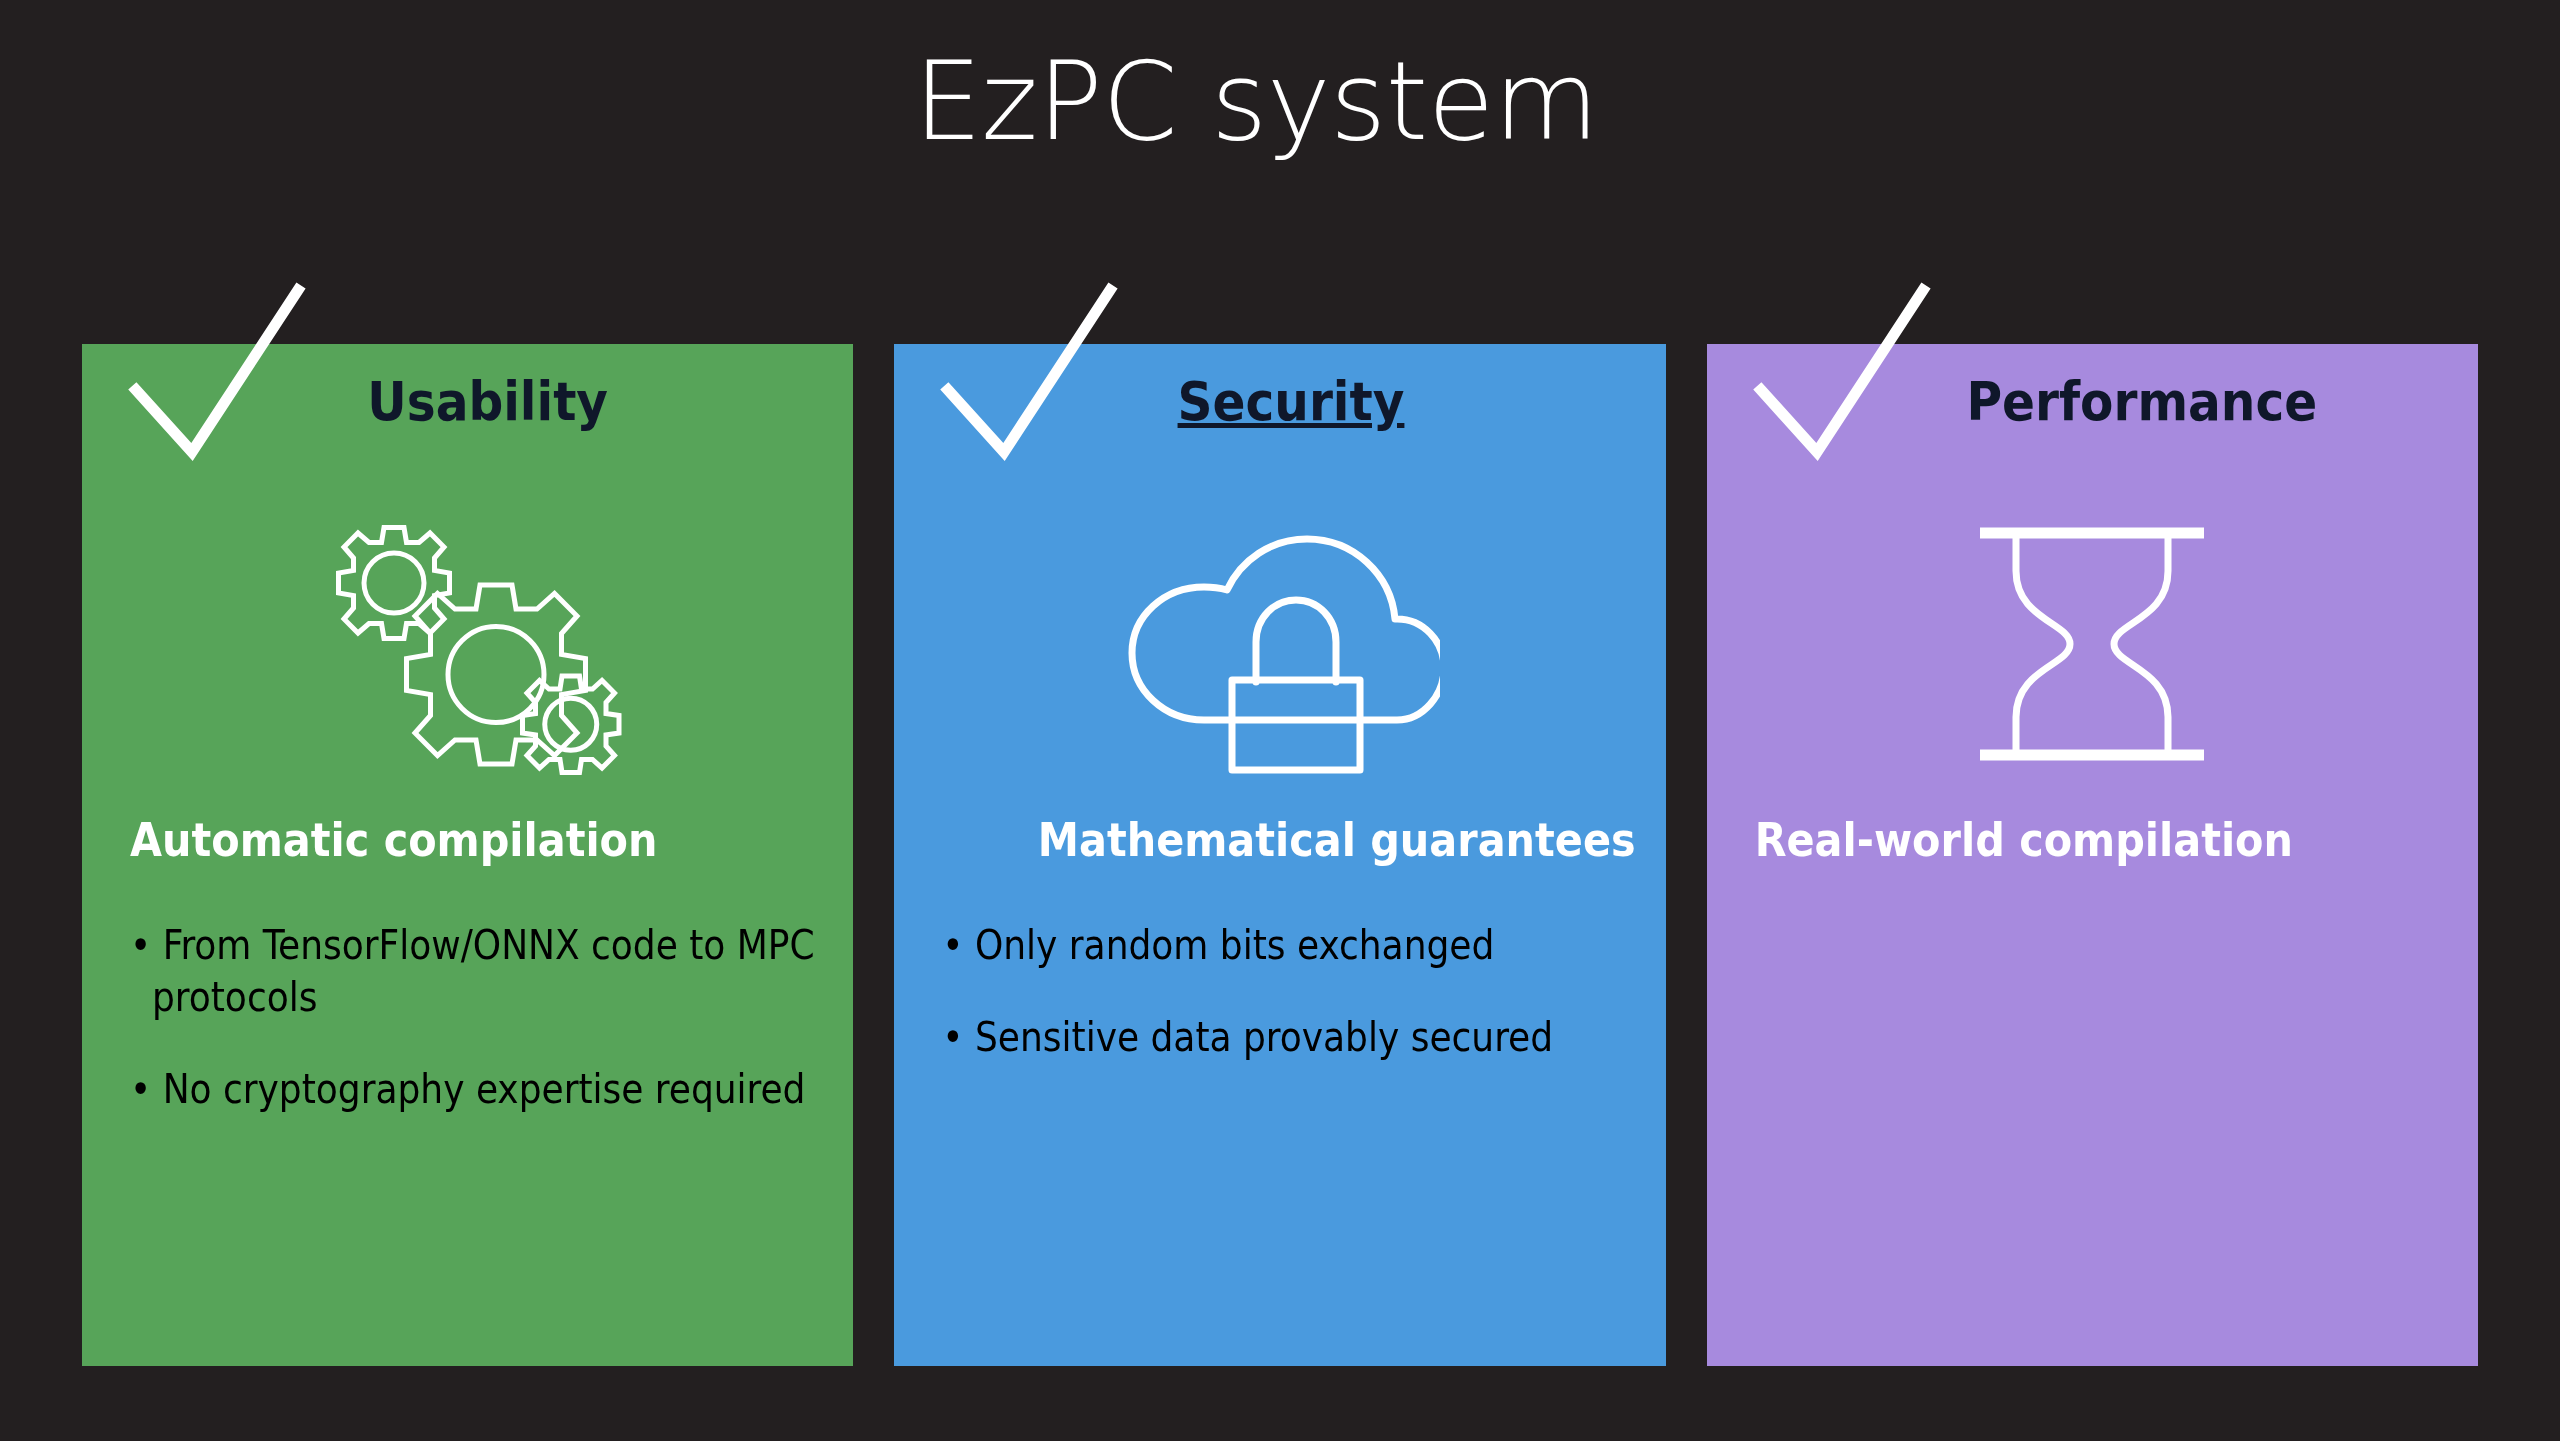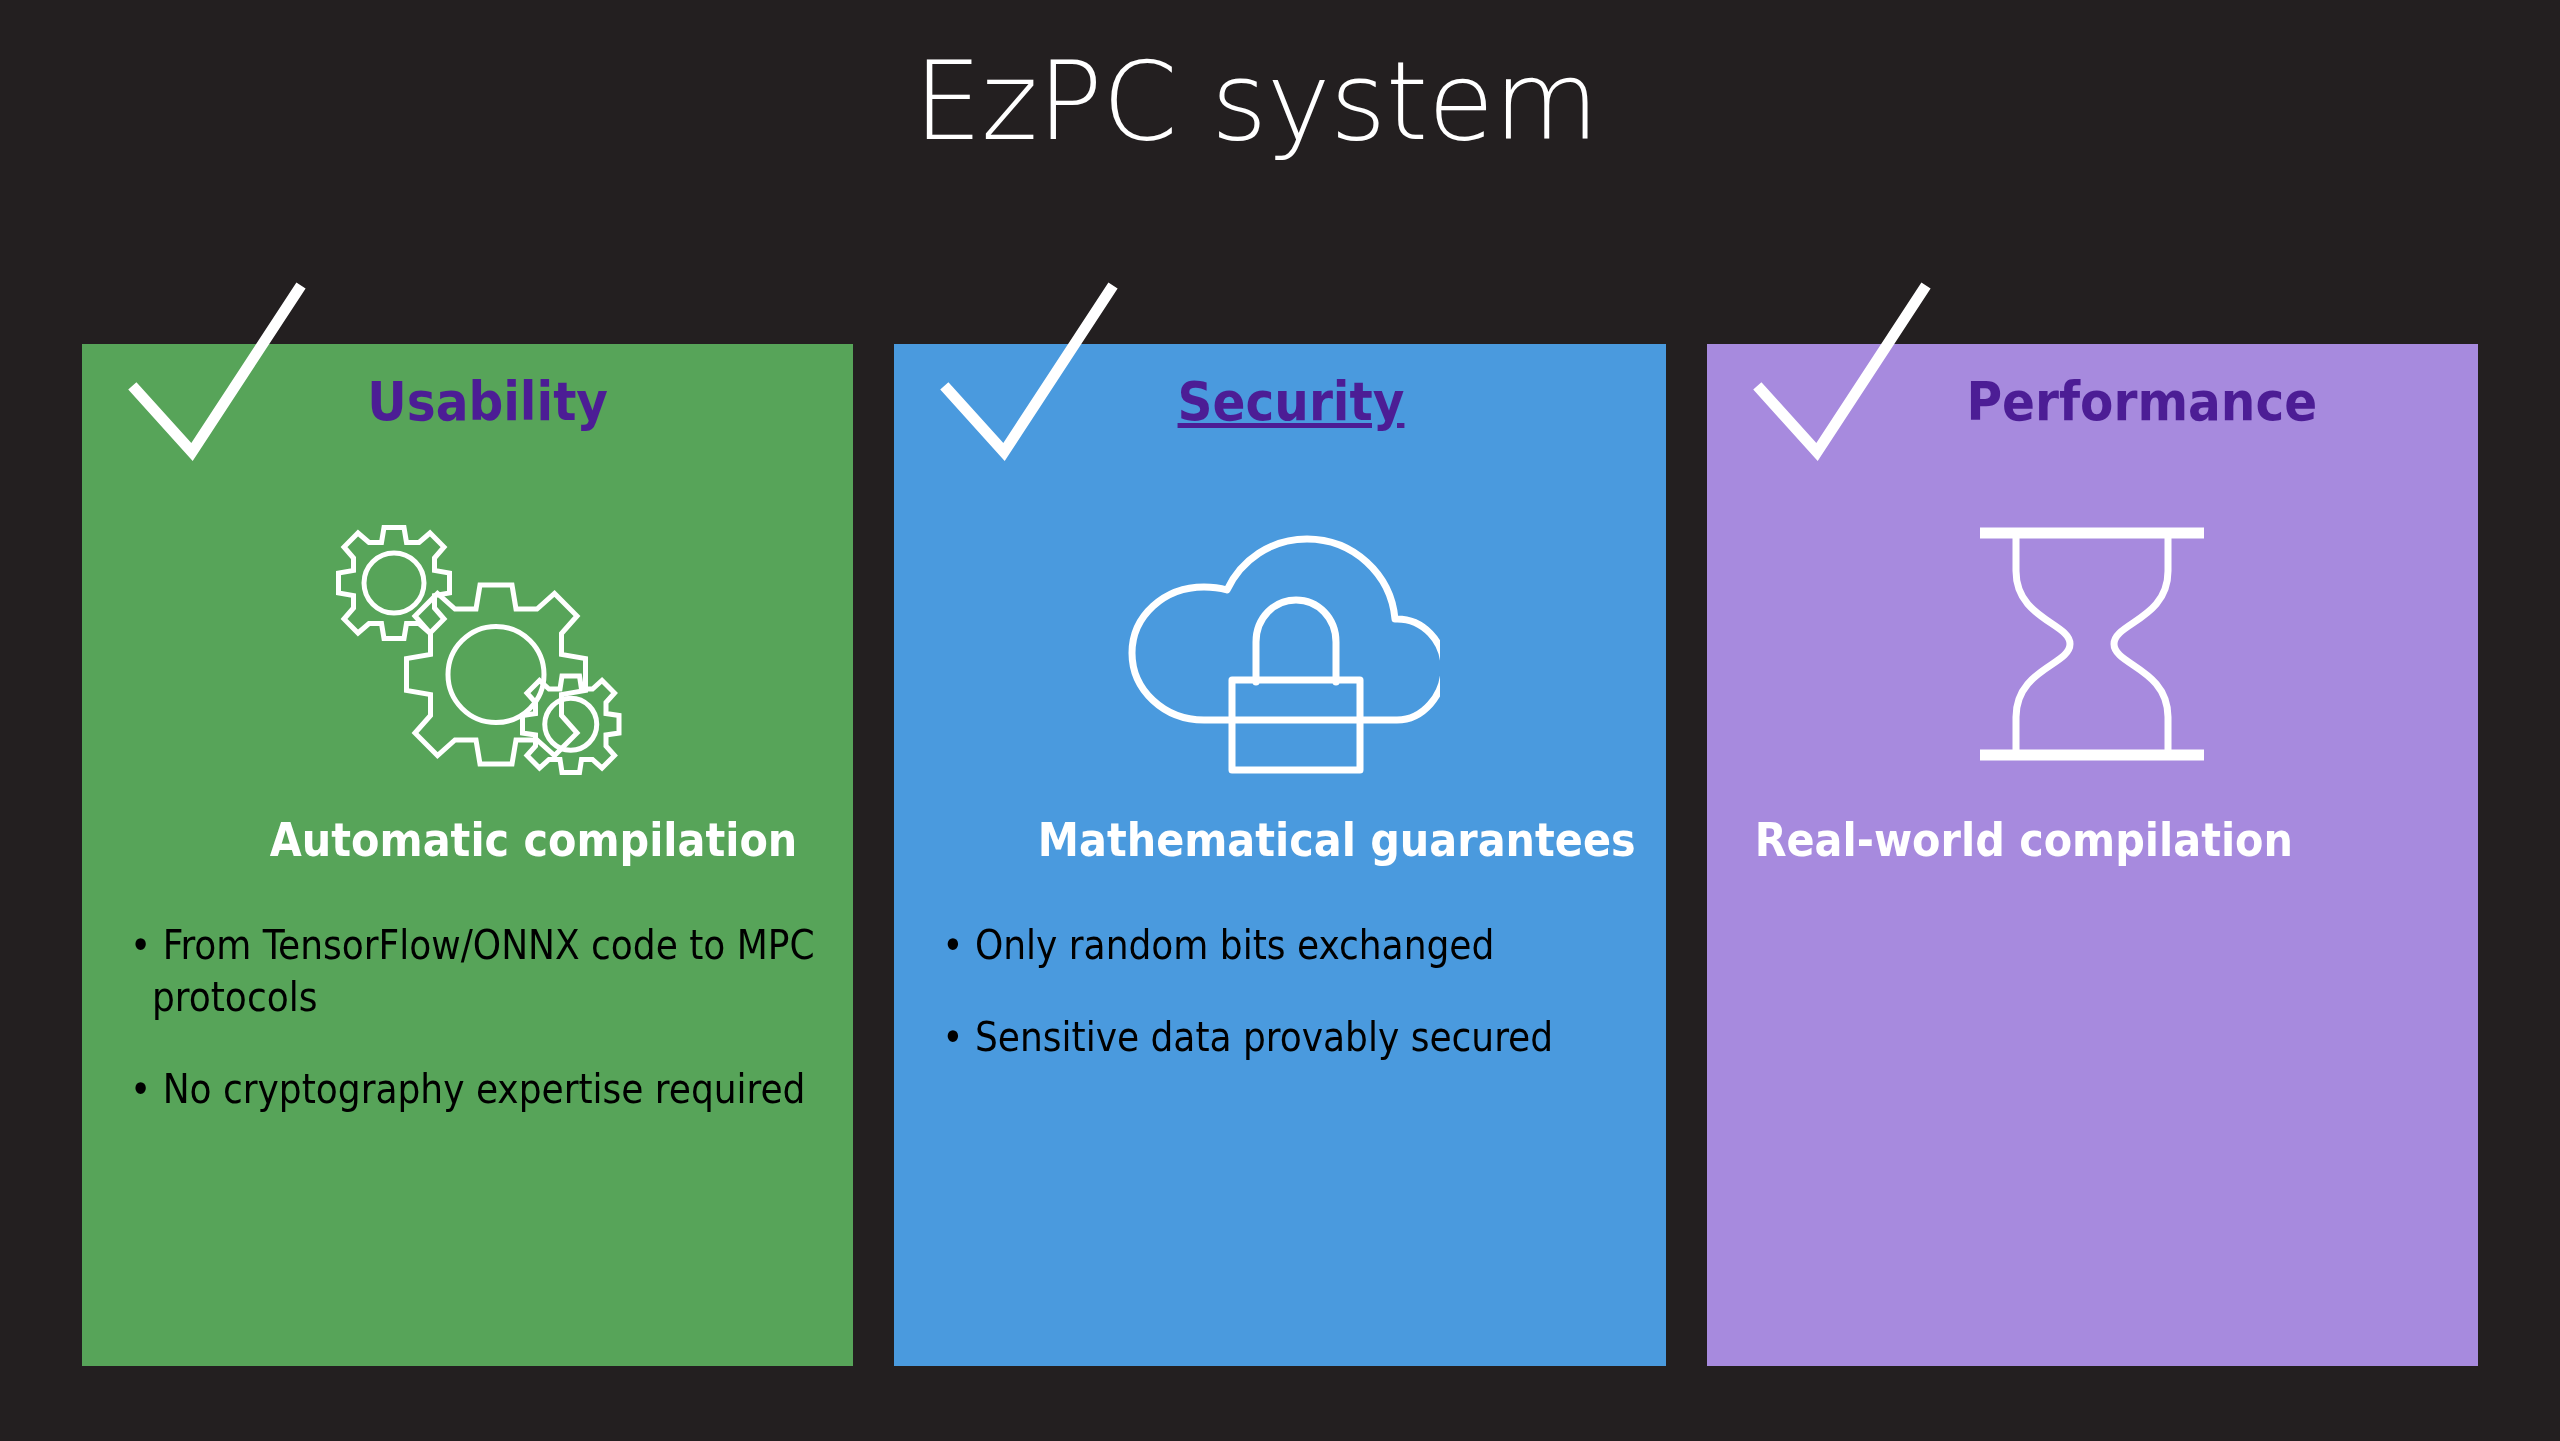--- a/index.html
+++ b/index.html
@@ -69,21 +69,21 @@
   }
   .check svg { display: block; overflow: visible; }
 
   
   .card-header {
     position: absolute;
     top: 28px;
     left: 0;
     width: 100%;
     text-align: center;
-    color: #4c1d95;
+    color: #0f172a;
     font-size: 54px;
     font-weight: 700;
     font-family: "DejaVu Sans", sans-serif;
     font-stretch: condensed;
     line-height: 1.1;
     z-index: 2;
   }
   .card-green  .card-header { padding-left: 40px; box-sizing: border-box; }
   .card-blue   .card-header { padding-left: 22px; box-sizing: border-box; text-decoration: underline; }
   .card-purple .card-header { padding-left: 99px; box-sizing: border-box; }
@@ -110,21 +110,21 @@
   }
   .body-heading {
     color: #ffffff;
     font-size: 46px;
     font-weight: 700;
     font-family: "DejaVu Sans", sans-serif;
     font-stretch: condensed;
     line-height: 1.15;
     margin: 0 0 52px 0;
   }
-  .card-green  .body-heading { text-align: right; padding-right: 26px; }
+  .card-green  .body-heading { text-align: left; padding-right: 26px; }
   .card-blue   .body-heading { text-align: right; }
   .card-purple .body-heading { text-align: left; }
 
   .bullets { margin: 0; }
   .bullet {
     color: #000000;
     font-size: 40px;
     font-weight: 400;
     font-family: "DejaVu Sans", sans-serif;
     font-stretch: condensed;

